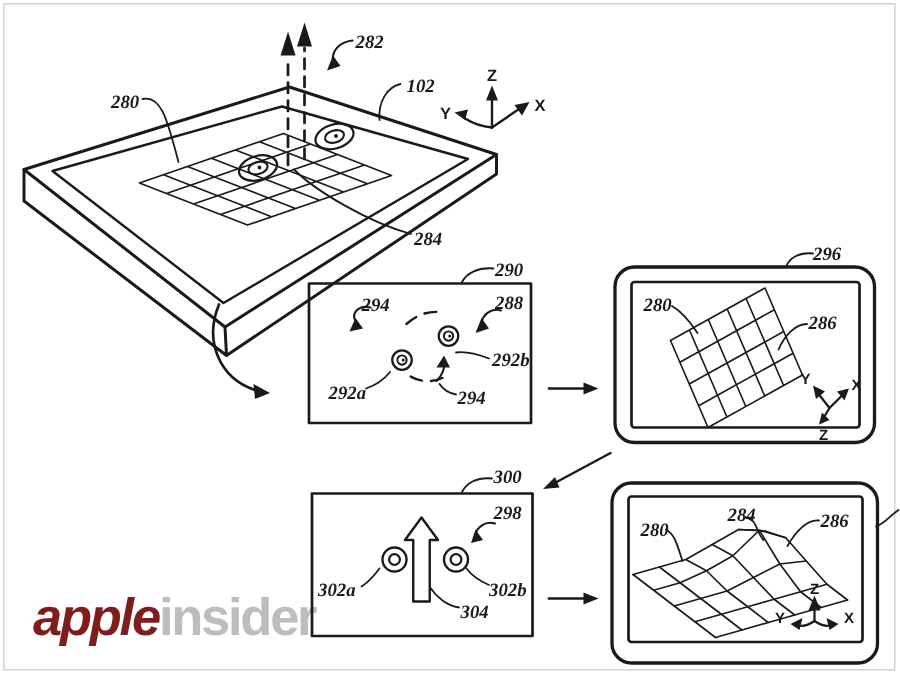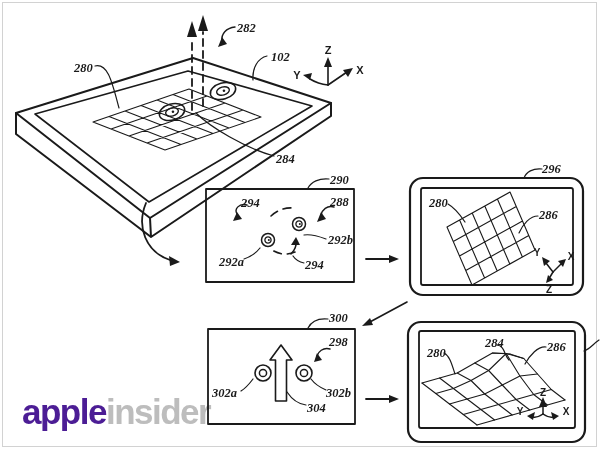--- a/index.html
+++ b/index.html
@@ -7,21 +7,21 @@
         font-family:"Liberation Sans",sans-serif;}
   #art{position:absolute;left:0;top:0;}
   
   text.ref{font:italic 700 12.5px "Liberation Serif",serif;fill:#1a1a1a;}
   text.axis{font:700 11px "Liberation Sans",sans-serif;fill:#1a1a1a;}
   text.axis-sm{font:700 10px "Liberation Sans",sans-serif;fill:#1a1a1a;}
   .stroke{stroke:#1a1a1a;fill:none;stroke-linecap:round;stroke-linejoin:round;}
   .fillhead{fill:#1a1a1a;stroke:none;}
   #watermark{position:absolute;left:22px;top:392px;font-weight:bold;font-size:35px;
              letter-spacing:-1.5px;font-family:"Liberation Sans",sans-serif;white-space:nowrap;}
-  #watermark .w1{color:#4c1d95;}
+  #watermark .w1{color:#7f1d1d;font-style:italic;}
   #watermark .w2{color:#bdbdbd;margin-top:38px;}
 </style>
 </head>
 <body>
 
 <div id="page">
 
   <div id="watermark"><span class="w1">apple</span><span class="w2">insider</span></div>
 
   <svg id="art" width="600" height="457" viewBox="0 0 600 457">

